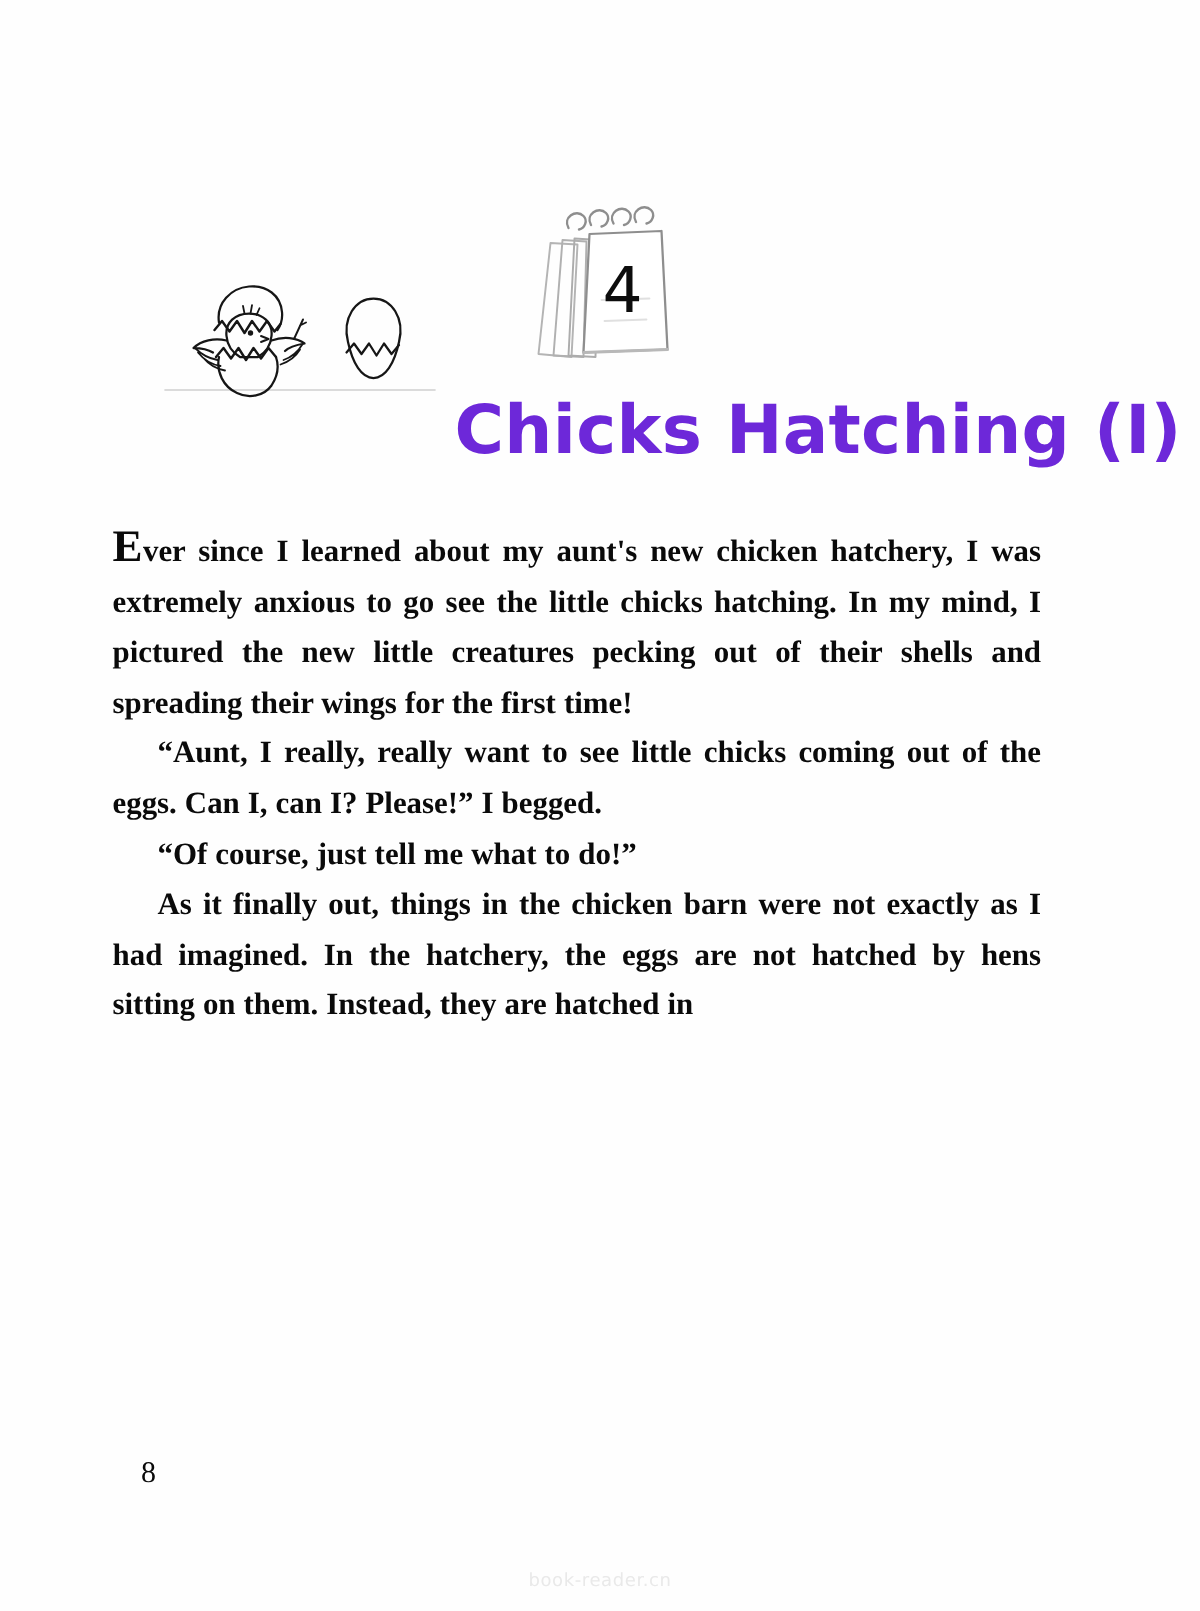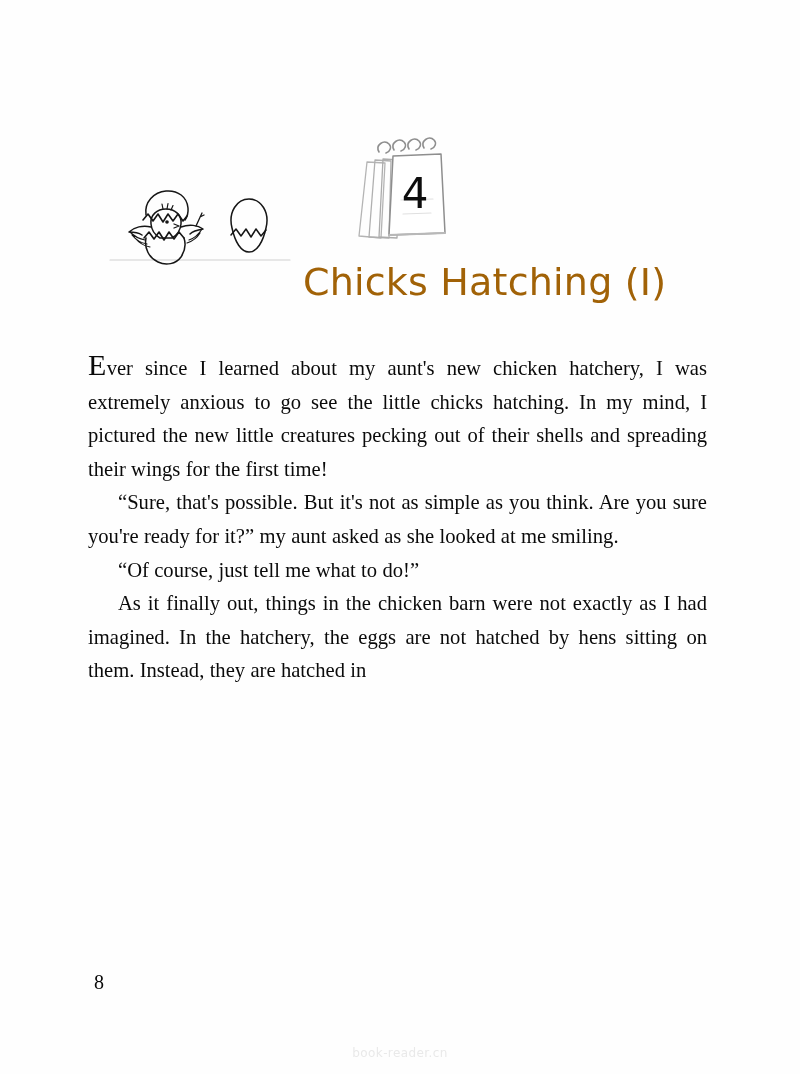--- a/index.html
+++ b/index.html
@@ -46,33 +46,34 @@
     top: 10px;
     width: 120px;
     height: 125px;
   }
 
   .chapter-title {
     position: absolute;
     left: 303px;
     top: 140px;
     font-family: "DejaVu Sans", "Liberation Sans", sans-serif;
-    font-size: 38px;
-    font-weight: 400;
+    font-size: 45px;
+    font-weight: 700;
     letter-spacing: 0.2px;
-    color: #a16207;
+    color: #6d28d9;
     white-space: nowrap;
   }
 
   
   .body-text {
     position: absolute;
-    left: 88px;
+    left: 75px;
     top: 352px;
     width: 619px;
+    font-weight: bold;
   }
 
   .para {
     margin: 0;
     font-size: 20.6px;
     line-height: 33.6px;
     text-align: justify;
     text-justify: inter-word;
     text-indent: 30px;
     color: #0a0a0a;
@@ -185,22 +186,22 @@
 
     <div class="chapter-title">Chicks Hatching (I)</div>
   </div>
 
   <div class="body-text">
 
     <p class="para first"><span class="initial-cap">E</span><span>ver since I learned about my aunt's new chicken hatchery, I was extremely anxious to go see the little chicks hatching. In my mind, I pictured the new little creatures pecking out of their shells and spreading their wings for the first time!</span></p>
 
 
 
-
-    <p class="para">“Sure, that's possible. But it's not as simple as you think. Are you sure you're ready for it?” my aunt asked as she looked at me smiling.</p>
+    <p class="para">“Aunt, I really, really want to see little chicks coming out of the eggs. Can I, can I? Please!” I begged.</p>
+
 
     <p class="para">“Of course, just tell me what to do!”</p>
 
     <p class="para">As it finally out, things in the chicken barn were not exactly as I had imagined. In the hatchery, the eggs are not hatched by hens sitting on them. Instead, they are hatched in</p>
   </div>
 
   <div class="page-number">8</div>
 
   <div class="watermark">book-reader.cn</div>
 

